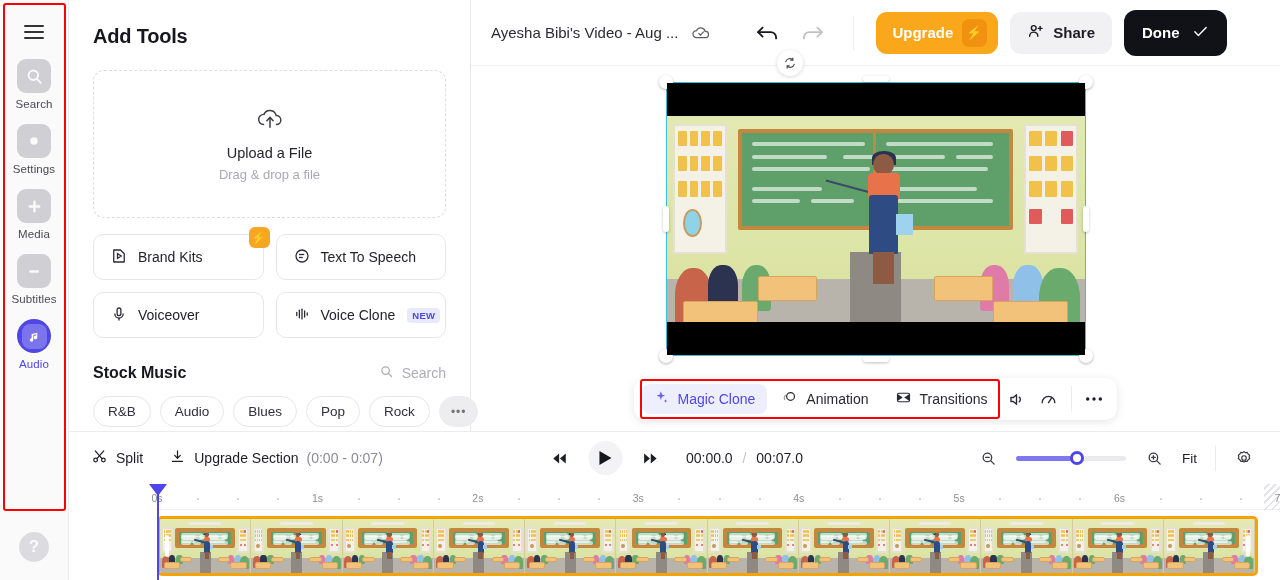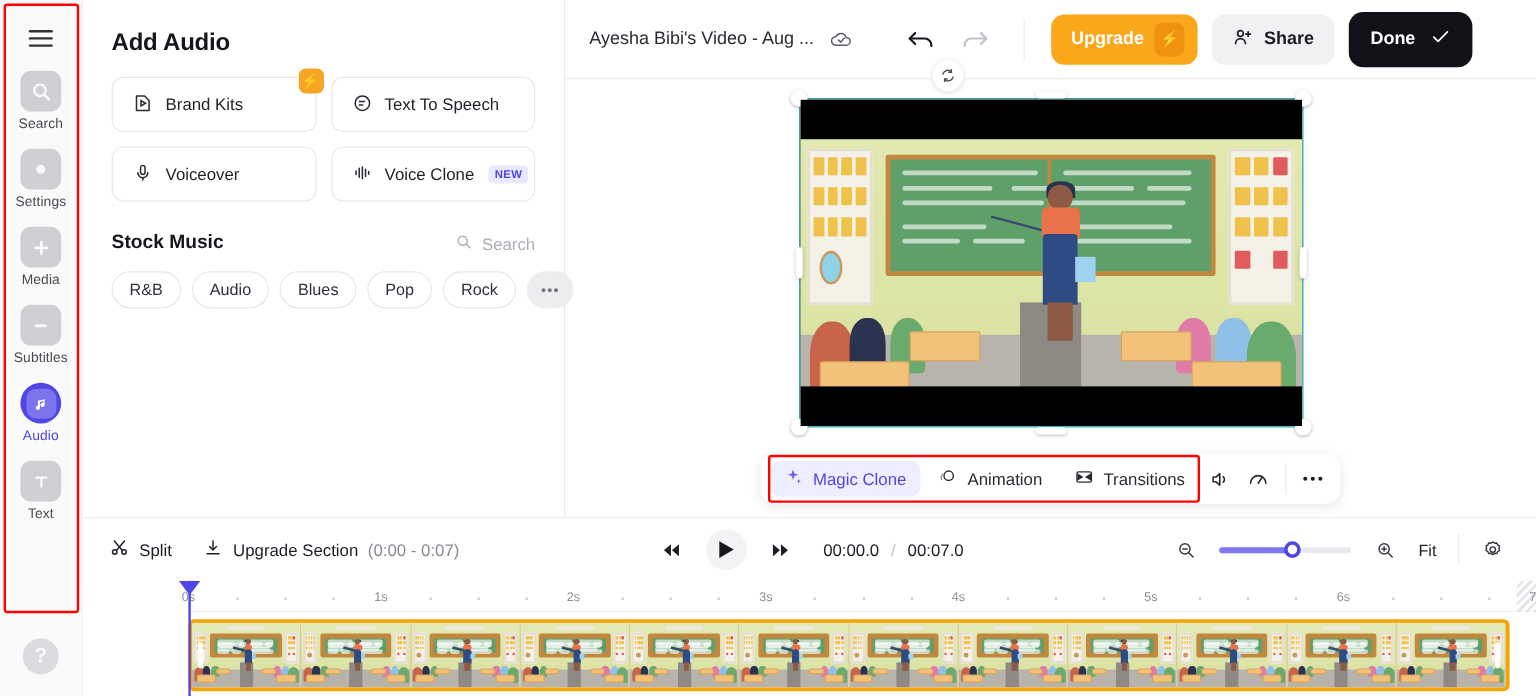--- a/index.html
+++ b/index.html
@@ -281,38 +281,40 @@
       <div class="rail-icon">
         <div class="inner">
           <svg width="15" height="15" viewBox="0 0 24 24" fill="#ffffff">
             <path d="M10 17.5a2.8 2.8 0 1 1-2.6-2.8V8l9-2v7.4a2.8 2.8 0 1 1-1.6-2.5V8.2L10 9.6z"></path>
           </svg>
         </div>
       </div>
       <div class="rail-label">Audio</div>
     </div>
 
-    <div class="rail-item">
-      <div class="rail-icon">
-        <svg width="19" height="19" viewBox="0 0 24 24" stroke="#fafafa" stroke-width="2.4" stroke-linecap="round">
-          <line x1="6.5" y1="7.5" x2="17.5" y2="7.5"></line>
-            <line x1="12" y1="7.5" x2="12" y2="17"></line>
-        </svg>
-      </div>
-      <div class="rail-label">Text</div>
-    </div>
 
     <div class="rail-help">
         <span>?</span>
       </div>
   </div>
 
   <div class="panel">
-    <div class="panel-title">Add Audio</div>
-
+    <div class="panel-title">Add Tools</div>
+
+    <div class="upload-box">
+      <span>
+        <svg width="30" height="24" viewBox="0 0 32 26" fill="none" stroke="#3b3b45" stroke-width="1.6" stroke-linecap="round">
+          <path d="M9 19a5.5 5.5 0 0 1 .4-11 7 7 0 0 1 13.3 1.3A4.8 4.8 0 0 1 23 19"></path>
+          <line x1="16" y1="22" x2="16" y2="11.5"></line>
+            <path d="M12.6 14.8 16 11.3l3.4 3.5"></path>
+        </svg>
+      </span>
+      <div class="upload-title">Upload a File</div>
+      <div class="upload-sub">Drag &amp; drop a file</div>
+    </div>
 
     <div class="btn-grid">
       <div class="gbtn">
         <span class="badge-bolt">⚡</span>
         <span>
           <svg width="18" height="18" viewBox="0 0 24 24" fill="none" stroke="#2a2a33" stroke-width="1.7">
             <path d="M5 4h9l5 5v11H5z" stroke-linejoin="round"></path>
               <path d="M10 9v6l5-3z"></path>
           </svg>
         </span>

